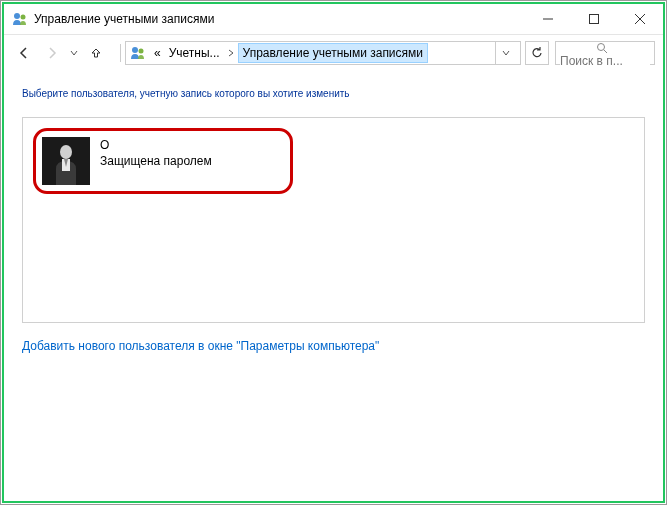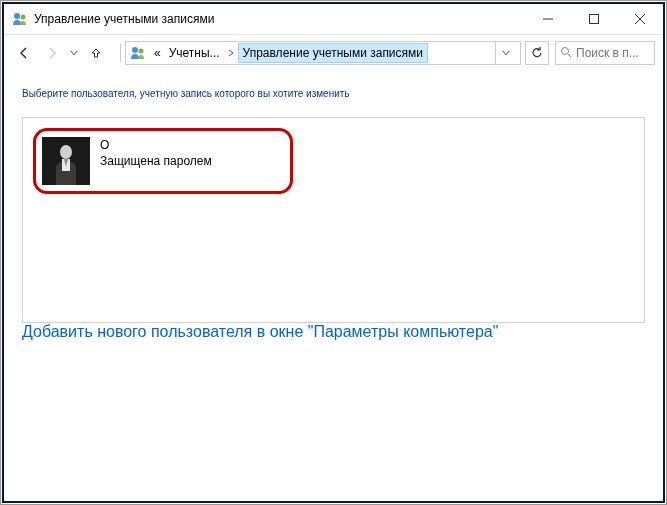--- a/index.html
+++ b/index.html
@@ -1,17 +1,17 @@
 <!DOCTYPE html>
 <html><head>
   <meta charset="utf-8">
   <style>
     * { margin: 0; padding: 0; box-sizing: border-box; font-family: "Segoe UI", Tahoma, sans-serif; }
     body { background: #fff; width: 667px; height: 505px; overflow: hidden; border: 1px solid #999; }
-    .outer-frame { border: 2px solid #0f172a; width: 663px; height: 501px; margin: 1px; position: relative; }
+    .outer-frame { border: 2px solid #22c55e; width: 663px; height: 501px; margin: 1px; position: relative; }
     
     
     .titlebar { display: flex; align-items: center; height: 30px; padding: 0 0 0 8px; background: #fff; }
     .titlebar-icon { width: 16px; height: 16px; margin-right: 6px; display: flex; align-items: center; justify-content: center; }
     .titlebar-icon svg { width: 16px; height: 16px; }
     .titlebar-text { font-size: 12px; color: #000; flex: 1; }
     .window-controls { display: flex; height: 30px; }
     .window-btn { width: 46px; height: 30px; display: flex; align-items: center; justify-content: center; color: #555; font-size: 10px; }
     
     
@@ -26,35 +26,35 @@
     .breadcrumb { flex: 1; display: flex; align-items: center; height: 24px; border: 1px solid #ccc; padding: 0 4px; margin-right: 4px; font-size: 12px; overflow: hidden; }
     .breadcrumb-icon { width: 16px; height: 16px; margin-right: 4px; display: flex; align-items: center; }
     .bc-seg { display: flex; align-items: center; white-space: nowrap; }
     .bc-sep { color: #555; font-size: 9px; margin: 0 4px; }
     .bc-item { padding: 2px 4px; }
     .bc-item.active { background: #cce8ff; border: 1px solid #99d1ff; }
     .bc-dropdown { margin-left: auto; padding: 0 6px; color: #555; font-size: 9px; border-left: 1px solid #ccc; height: 100%; display: flex; align-items: center; }
     
     .refresh { width: 24px; height: 24px; display: flex; align-items: center; justify-content: center; border: 1px solid #ccc; margin-right: 6px; color: #555; }
     
-    .search { width: 100px; height: 24px; border: 1px solid #ccc; display: flex; align-items: center; padding: 0 4px; }
+    .search { width: 100px; height: 24px; border: 1px solid #ccc; display: flex; align-items: center; padding: 0 4px; flex-direction: column; }
     .search .sicon { width: 14px; height: 14px; margin-right: 4px; color: #888; }
     .search input { border: none; outline: none; width: 100%; font-size: 12px; color: #777; }
     
     
     .content { padding: 18px; }
     .heading { color: #003399; font-size: 10px; font-weight: normal; margin-bottom: 18px; }
     
     .users-box { border: 1px solid #d0d0d0; padding: 10px; height: 206px; }
     .user-tile { display: flex; align-items: flex-start; width: 260px; padding: 6px; border: 3px solid #cc0000; border-radius: 14px; position: relative; }
     .avatar { width: 48px; height: 48px; background: #2a2a2a; margin-right: 10px; position: relative; overflow: hidden; }
     .avatar svg { width: 100%; height: 100%; }
     .user-info { font-size: 12px; line-height: 1.35; color: #000; }
     
-    .bottom-link { font-size: 16px; color: #0066cc; cursor: pointer; }
+    .bottom-link { margin-top: 16px; font-size: 12px; color: #0066cc; cursor: pointer; }
     
     svg { display: block; }
   </style>
 </head>
 <body>
 
 <div class="outer-frame">
 
   <div class="titlebar">
     <span class="titlebar-icon">

